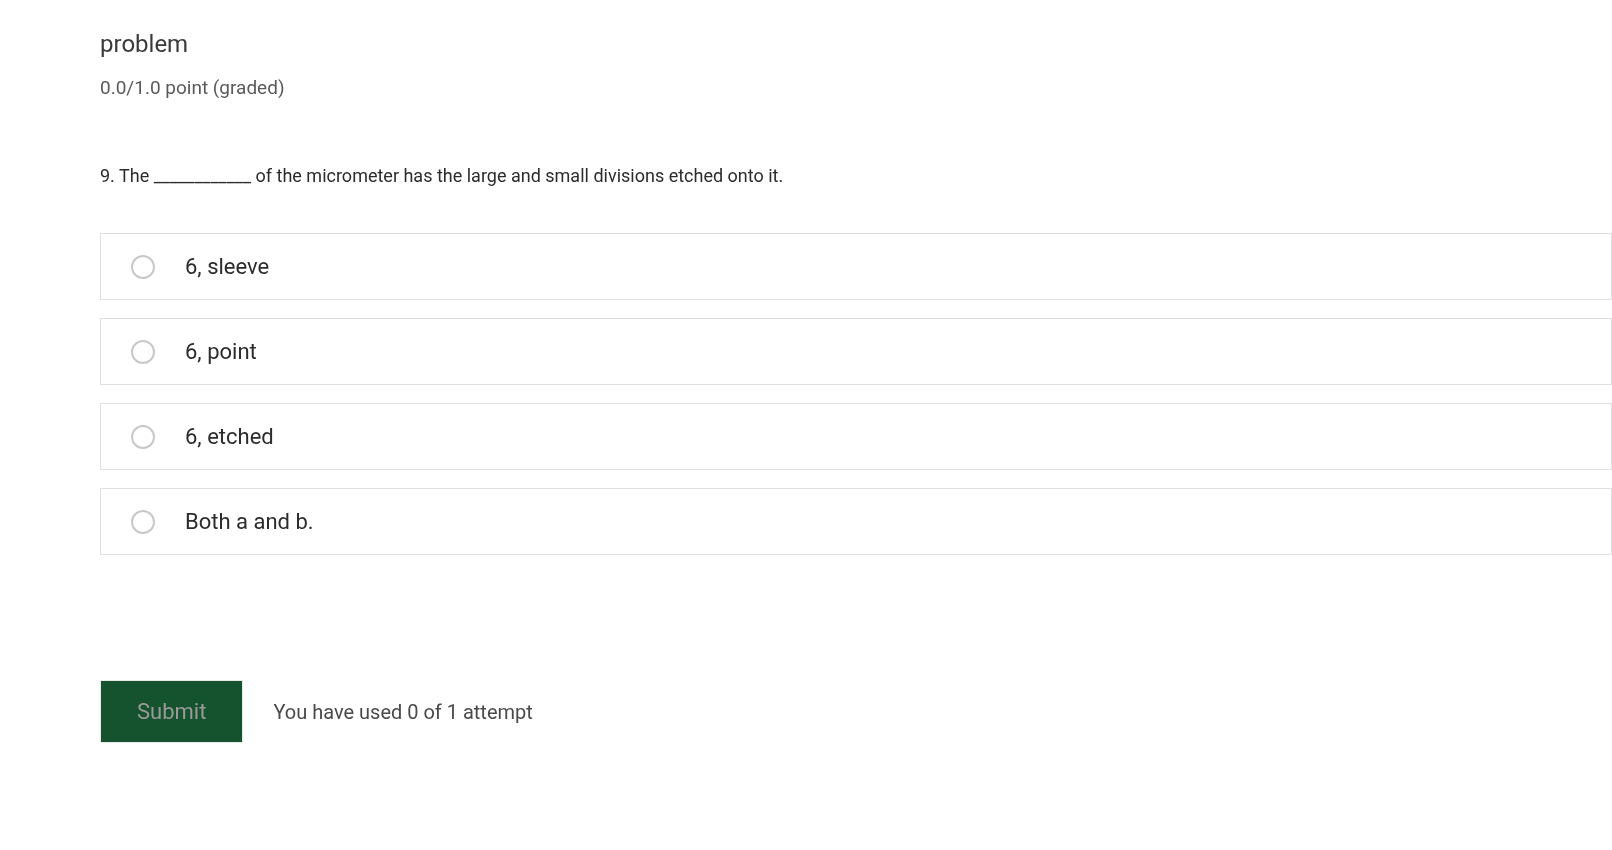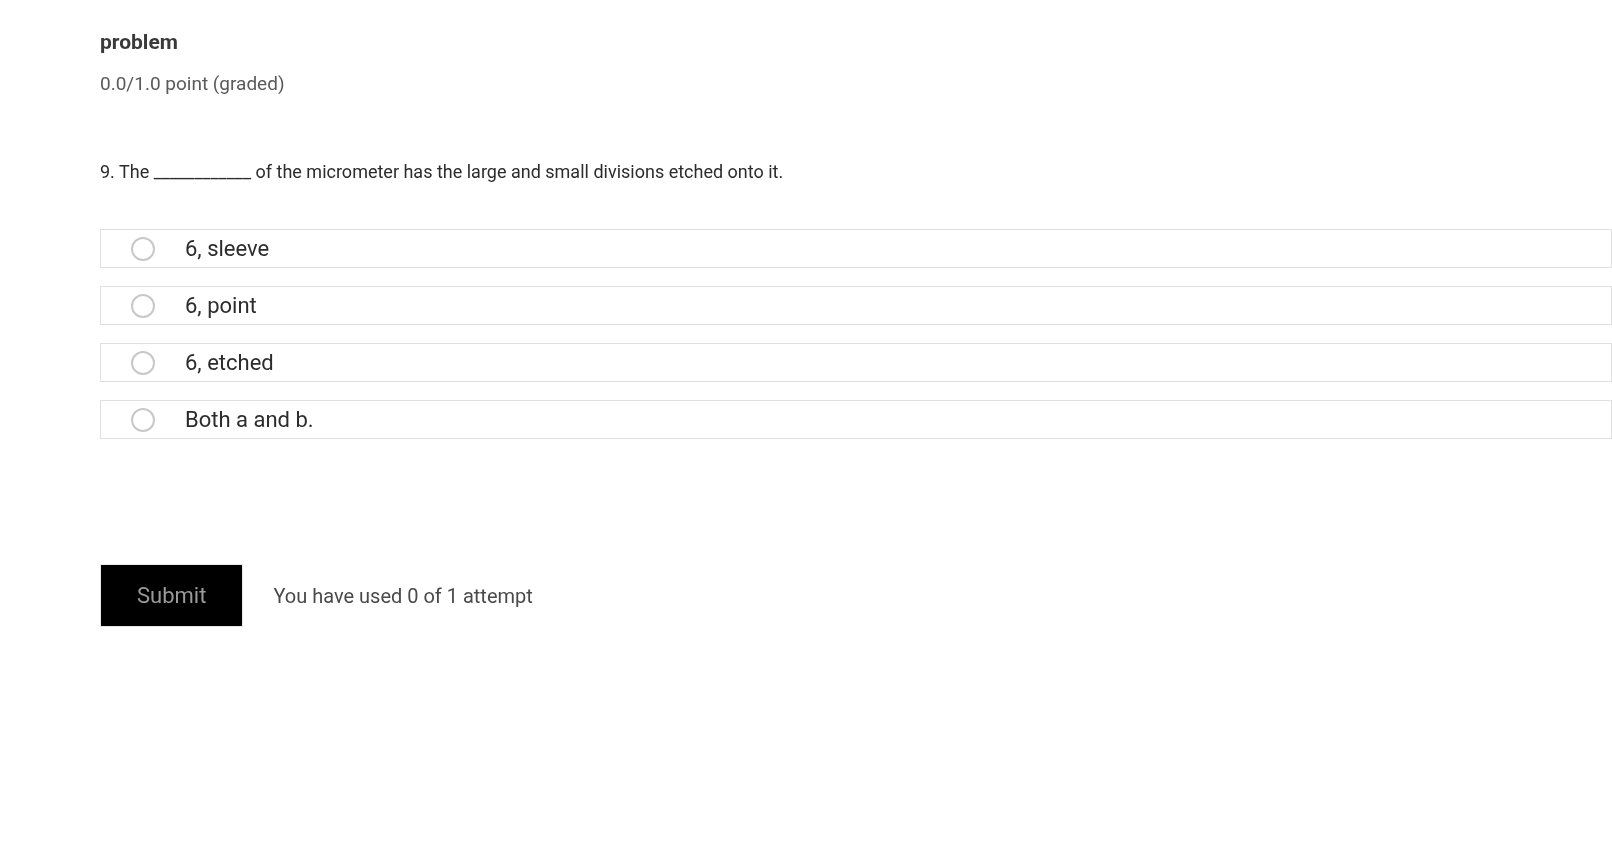--- a/index.html
+++ b/index.html
@@ -8,39 +8,39 @@
       padding: 0;
     }
     body {
       font-family: -apple-system, BlinkMacSystemFont, "Segoe UI", Roboto, "Helvetica Neue", Arial, sans-serif;
       background: #fff;
       padding: 30px 0 0 100px;
       width: 1612px;
       color: #2c2c2c;
     }
     .heading {
-      font-size: 21px;
-      font-weight: 700;
+      font-size: 24px;
+      font-weight: 400;
       color: #3a3a3a;
       margin-bottom: 18px;
     }
     .points {
       font-size: 19px;
       color: #5a5a5a;
       margin-bottom: 64px;
     }
     .question-text {
       font-size: 18px;
       color: #2c2c2c;
       margin-bottom: 45px;
       line-height: 1.4;
     }
     .option-row {
       border: 1px solid #e0e0e0;
-      padding: 6px 30px;
+      padding: 20px 30px;
       margin-bottom: 18px;
       display: flex;
       align-items: center;
       cursor: pointer;
       background: #fff;
     }
     .radio-circle {
       width: 24px;
       height: 24px;
       border: 2px solid #c8c8c8;
@@ -53,21 +53,21 @@
       color: #2c2c2c;
     }
     .footer-row {
       display: flex;
       align-items: center;
       margin-top: 125px;
     }
     .submit-button {
       font-size: 22px;
       color: #9a9a9a;
-      background: #000000;
+      background: #14532d;
       border: 1px solid #e8e8e8;
       padding: 18px 36px;
       cursor: pointer;
       font-family: inherit;
     }
     .attempts-text {
       font-size: 20px;
       color: #4a4a4a;
       margin-left: 30px;
       text-align: center;

